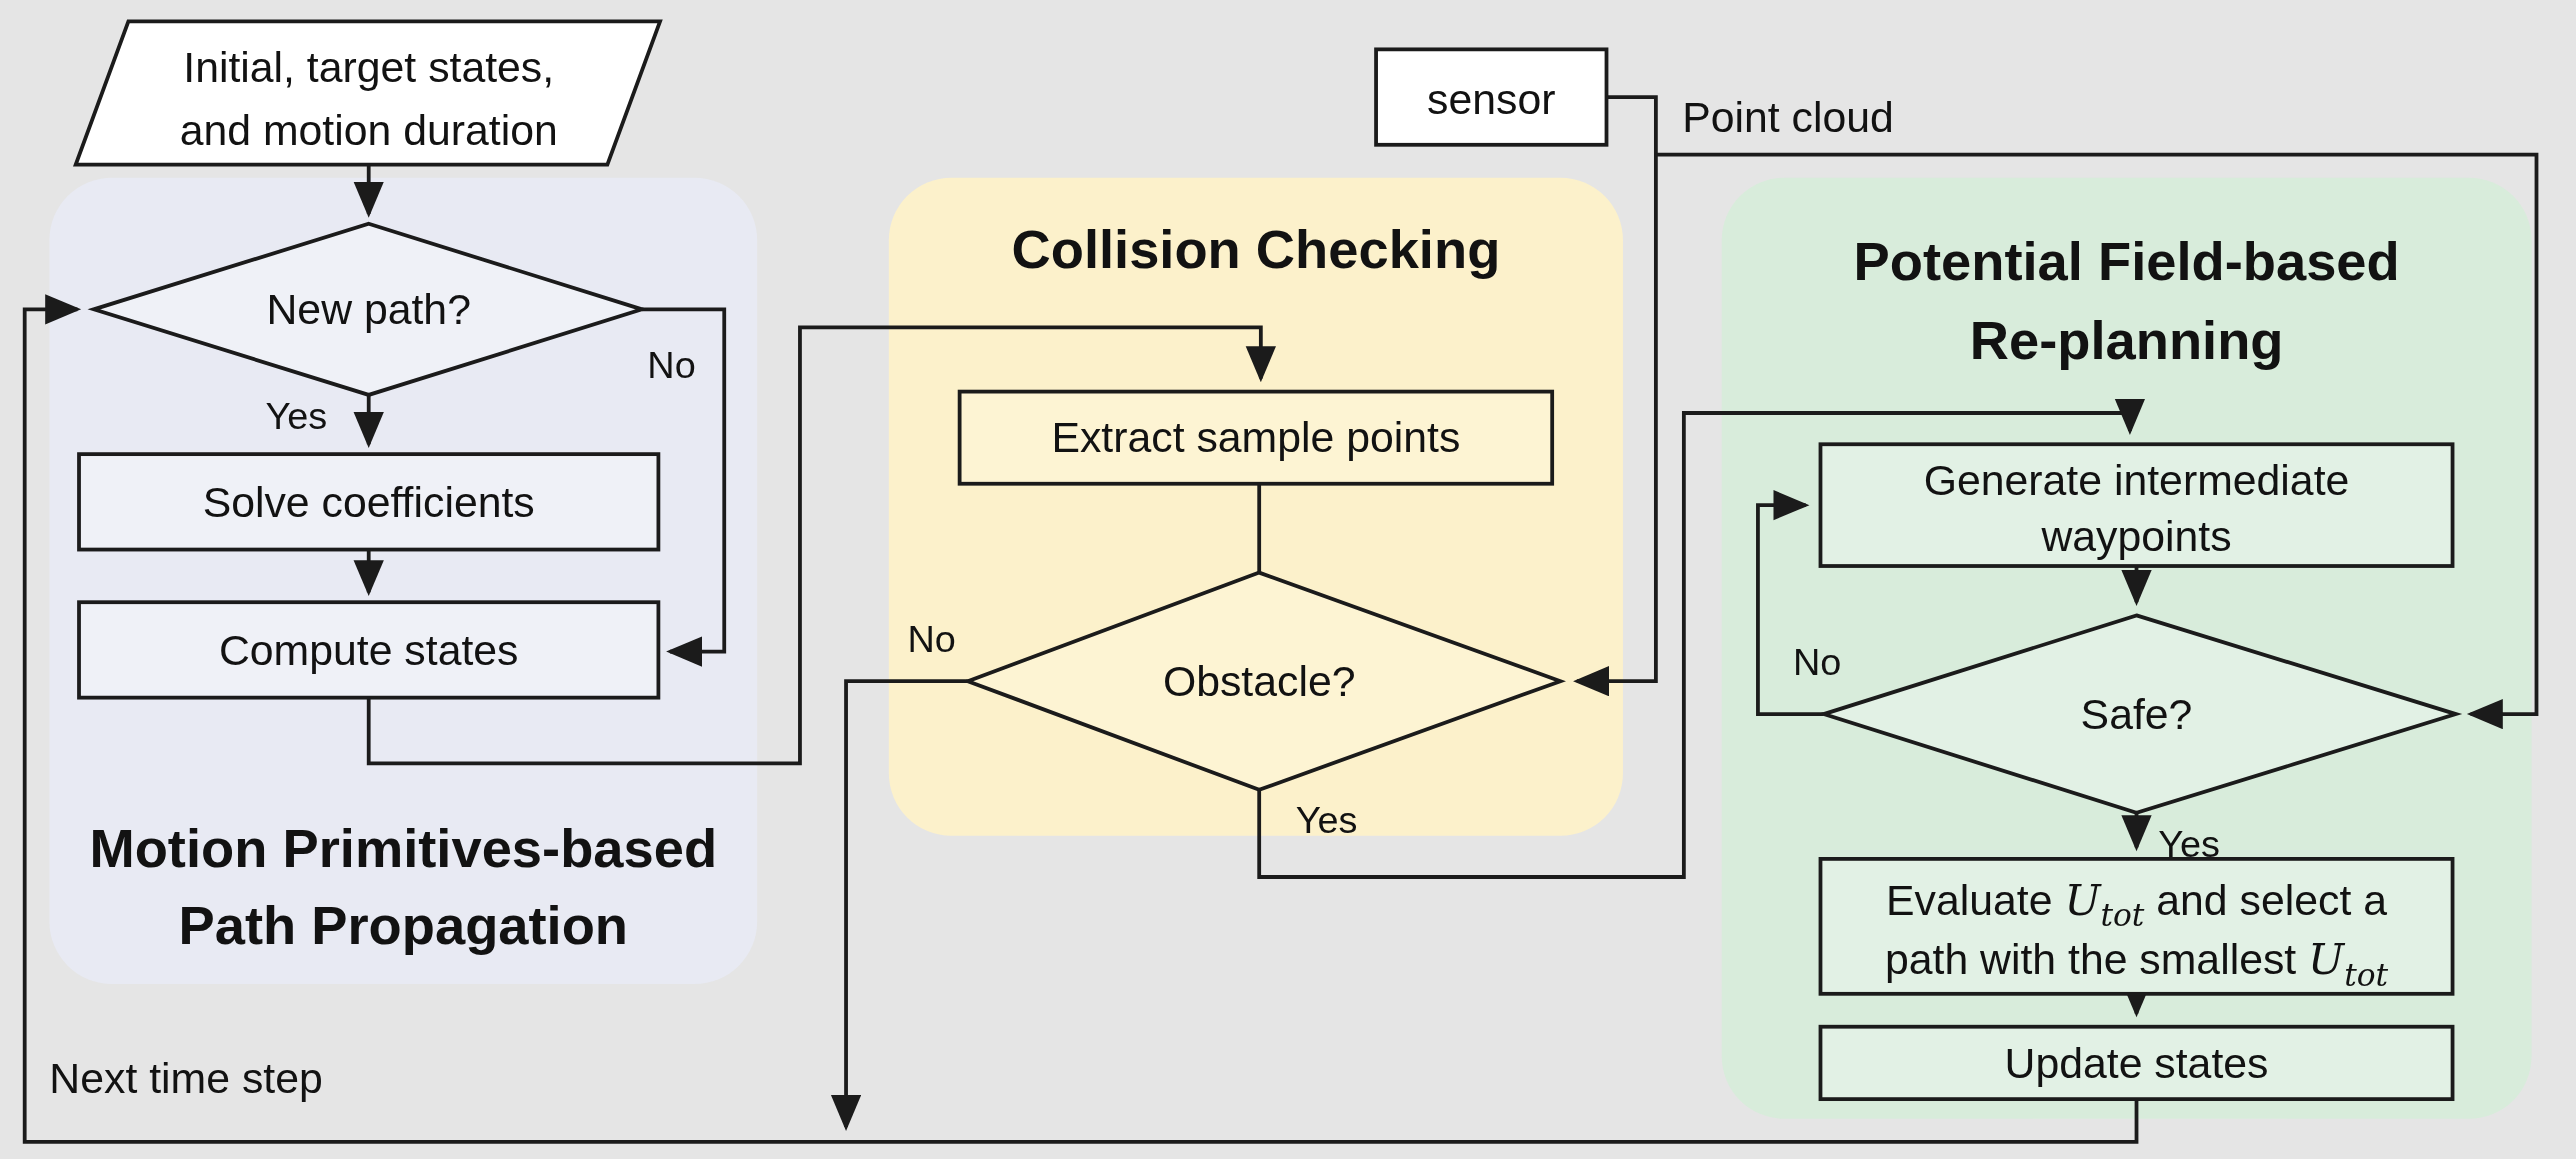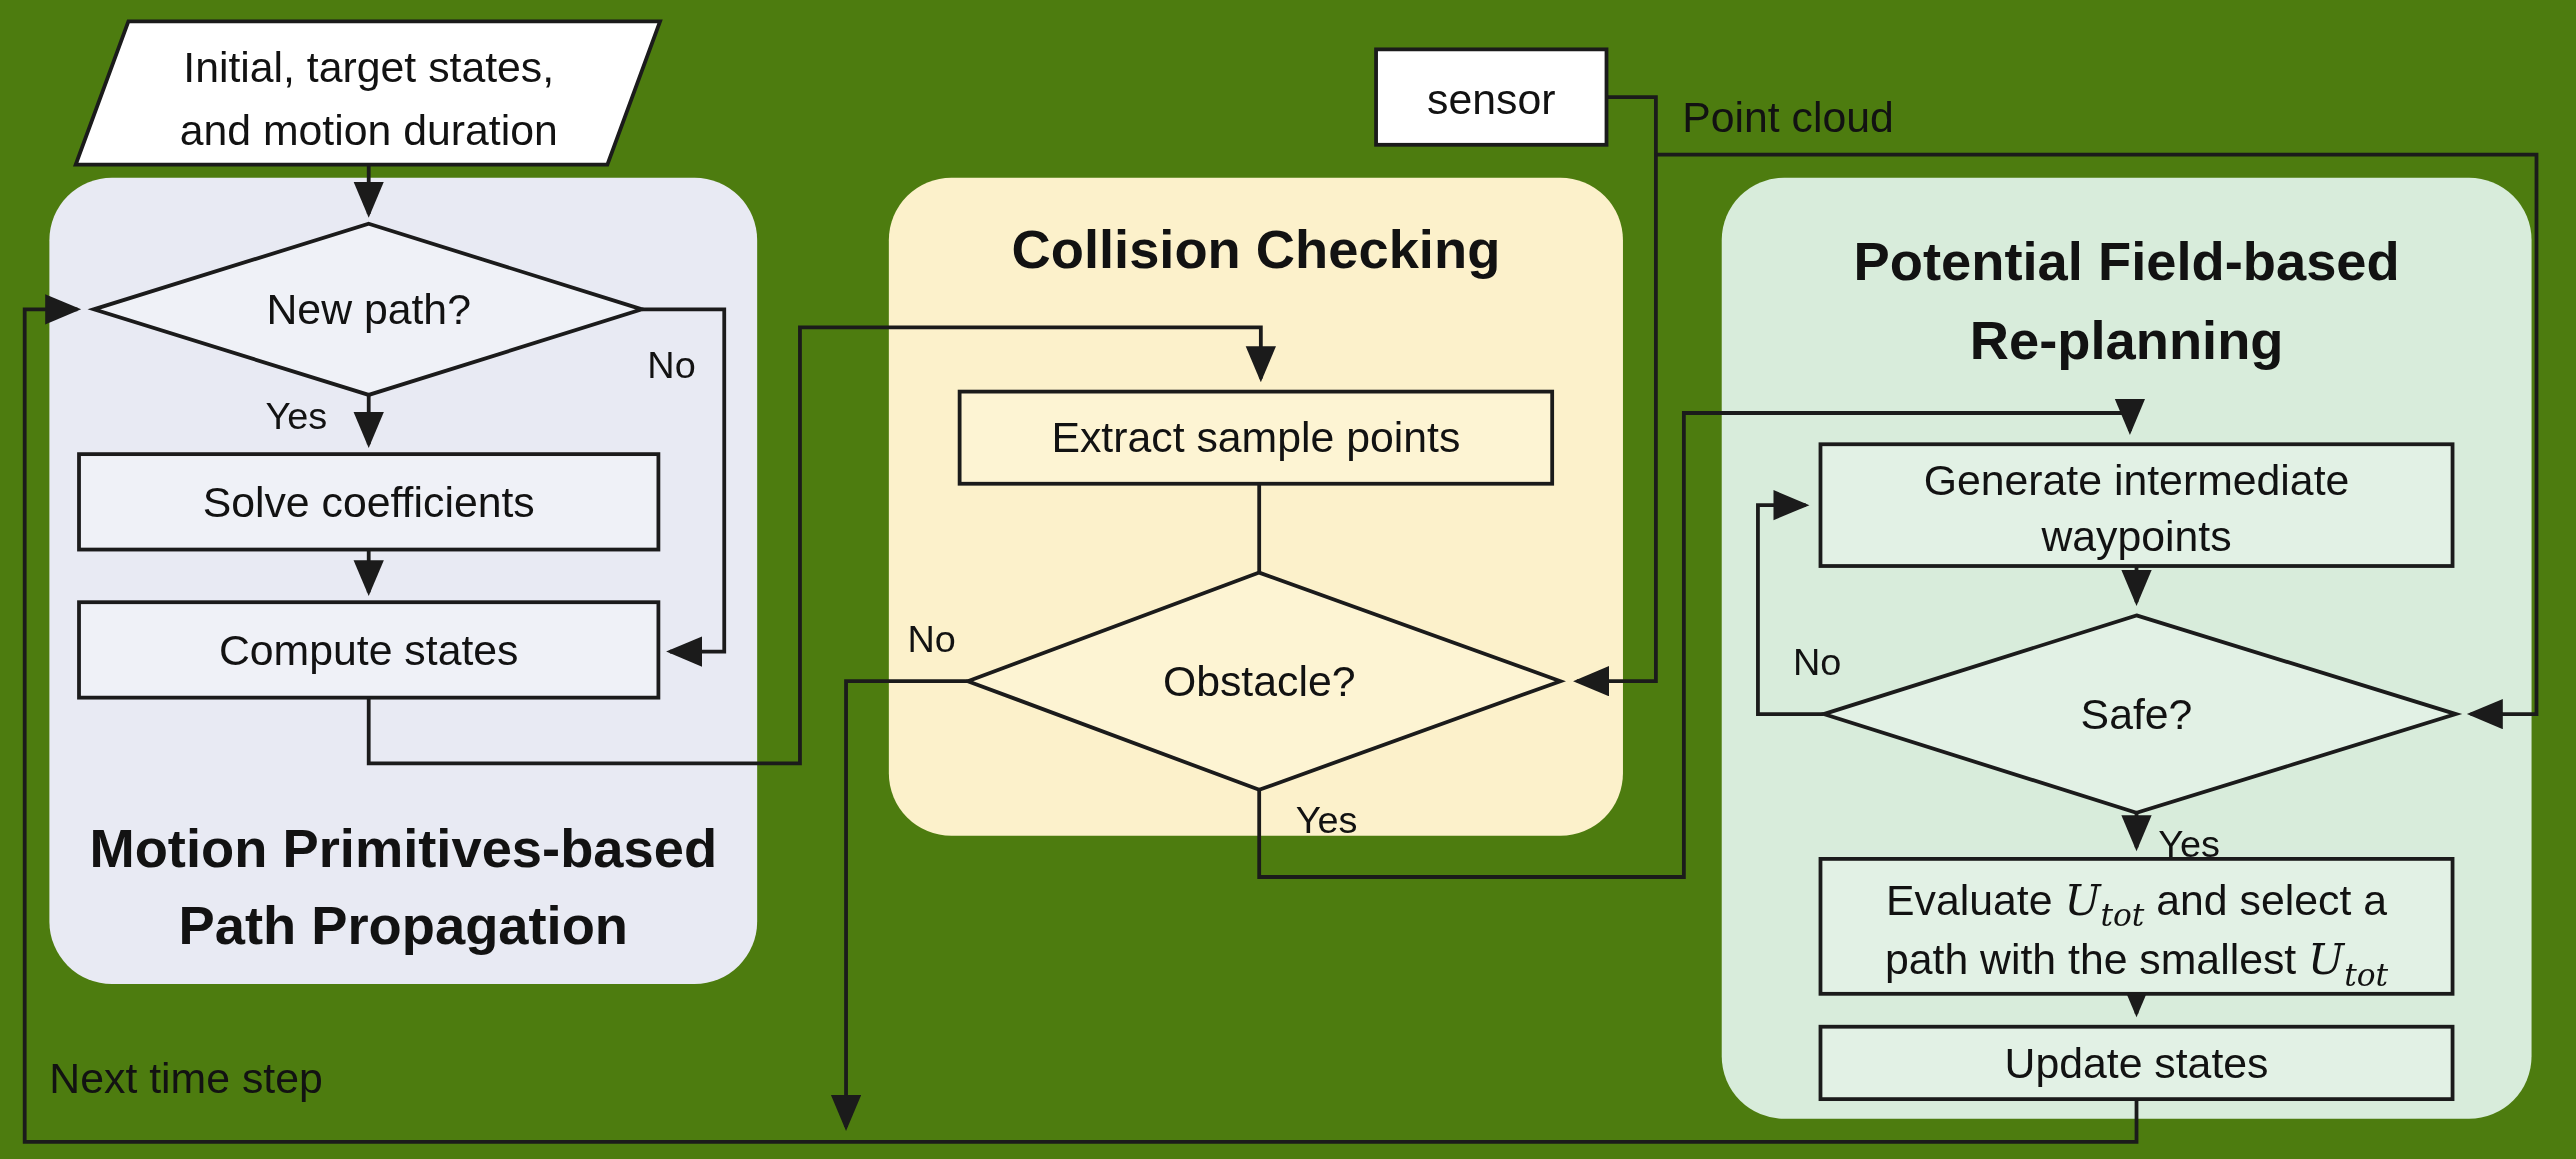--- a/index.html
+++ b/index.html
@@ -1,16 +1,16 @@
 <!DOCTYPE html>
 <html style="font-size:13px"><head>
 <meta charset="utf-8">
 <style>
   html,body { margin:0; padding:0; background:#ffffff; }
-  #stage { width:2576px; height:1160px; background:#4d7c0f; }
+  #stage { width:2576px; height:1160px; background:#e5e5e5; }
   svg { display:block; }
   text { font-family:"Liberation Sans", sans-serif; fill:#121212; }
   .lbl   { font-size:26px; text-anchor:middle; }
   .small { font-size:23px; text-anchor:middle; }
   .title { font-size:33px; font-weight:bold; text-anchor:middle; }
   .start { text-anchor:start; }
   .math    { font-family:"DejaVu Serif", serif; font-style:italic; }
   .mathsub { font-family:"DejaVu Serif", serif; font-style:italic; font-size:19px; }
   .shape { stroke:#1b1b1b; stroke-width:2.3px; }
   .edge  { stroke:#1b1b1b; stroke-width:2.3px; fill:none; }

